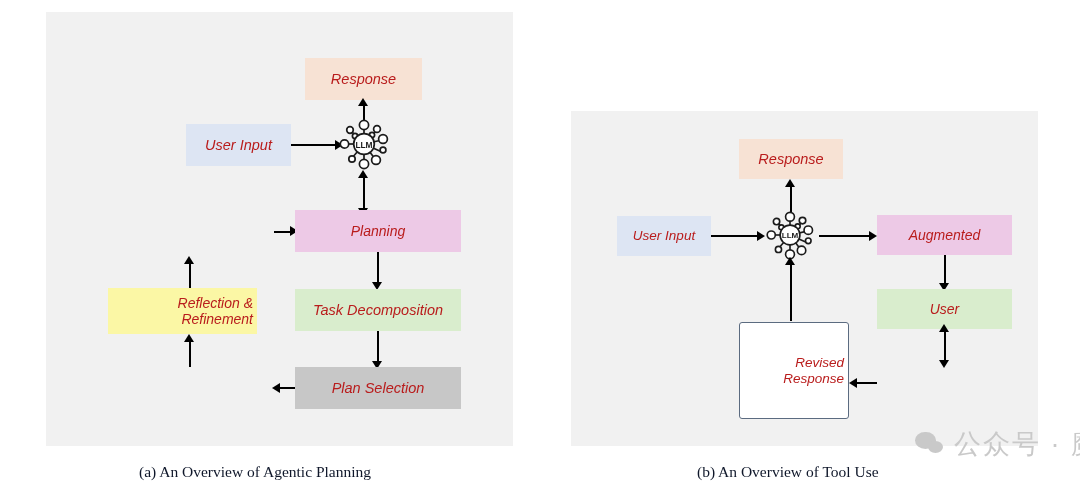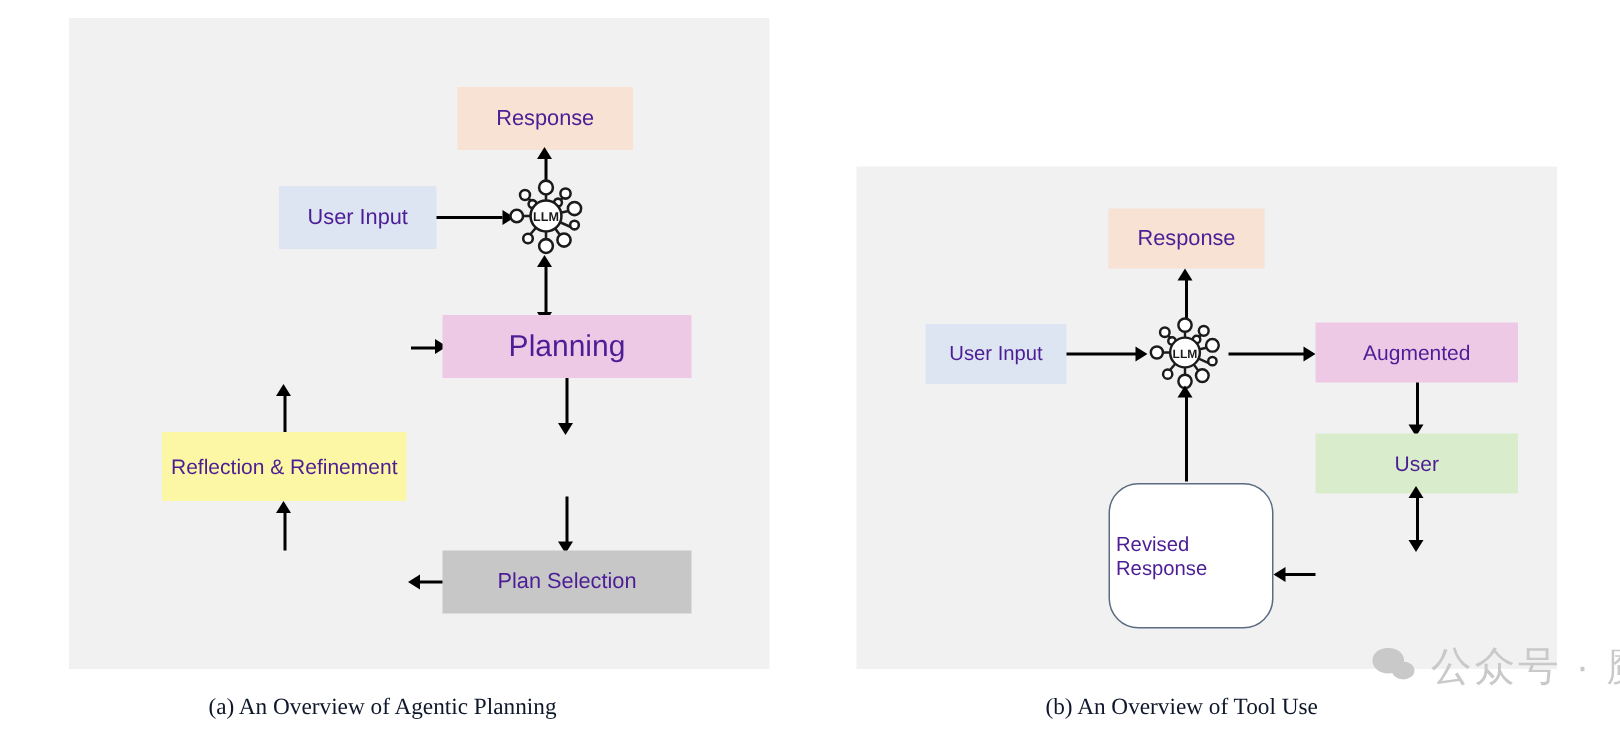--- a/index.html
+++ b/index.html
@@ -3,25 +3,25 @@
 <meta charset="utf-8">
 <style>
   html,body{margin:0;padding:0;background:#ffffff;}
   body{width:1080px;height:491px;position:relative;overflow:hidden;
        font-family:"Liberation Sans",sans-serif;color:#1b1b1b;}
 
   .panel{position:absolute;background:#f1f1f1;}
 
   
   .node{position:absolute;display:flex;align-items:center;justify-content:center;
-        text-align:left;line-height:1.15;box-sizing:border-box;
-        font-family:"Liberation Sans",sans-serif;color:#4c1d95;}
+        text-align:right;line-height:1.15;box-sizing:border-box;
+        font-family:"Liberation Sans",sans-serif;color:#b91c1c;font-style:italic;}
   .node span{display:block;padding:0 4px;}
 
-  .rounded{border:1.6px solid #5b6b80;border-radius:20px;background:#ffffff;}
+  .rounded{border:1.6px solid #5b6b80;border-radius:3px;background:#ffffff;}
 
   
   .ln{position:absolute;background:#000;}
   .v{width:2.4px;}
   .h{height:2.4px;}
   .head{position:absolute;width:0;height:0;}
   .hd-up{border-left:5.5px solid transparent;border-right:5.5px solid transparent;border-bottom:8px solid #000;}
   .hd-dn{border-left:5.5px solid transparent;border-right:5.5px solid transparent;border-top:8px solid #000;}
   .hd-lt{border-top:5.5px solid transparent;border-bottom:5.5px solid transparent;border-right:8px solid #000;}
   .hd-rt{border-top:5.5px solid transparent;border-bottom:5.5px solid transparent;border-left:8px solid #000;}
@@ -91,34 +91,37 @@
   </div>
 
   <div class="ln v" style="left:316.5px;top:164px;width:2.8px;height:34px;"></div>
   <div class="head hd-up" style="left:312px;top:158px;"></div>
   <div class="head hd-dn" style="left:312px;top:196px;"></div>
 
 
   <div class="ln h" style="left:228px;top:218.5px;width:17px;"></div>
   <div class="head hd-rt" style="left:244px;top:214px;"></div>
 
-  <div class="node" style="left:249px;top:198px;width:166px;height:42px;background:#edc9e6;font-size:20px;">
+  <div class="node" style="left:249px;top:198px;width:166px;height:42px;background:#edc9e6;font-size:14px;">
     <span>Planning</span>
   </div>
 
   <div class="ln v" style="left:330.5px;top:240px;height:32px;"></div>
   <div class="head hd-dn" style="left:326px;top:270px;"></div>
 
-  <div class="node" style="left:62px;top:276px;width:163px;height:46px;background:#fbf7a5;font-size:14px;">
+  <div class="node" style="left:62px;top:276px;width:149px;height:46px;background:#fbf7a5;font-size:14px;">
     <span>Reflection &amp; Refinement</span>
   </div>
 
   <div class="ln v" style="left:142.5px;top:250px;height:26px;"></div>
   <div class="head hd-up" style="left:138px;top:244px;"></div>
 
+  <div class="node" style="left:249px;top:277px;width:166px;height:42px;background:#d9edcd;font-size:14.5px;">
+    <span>Task Decomposition</span>
+  </div>
 
   <div class="ln v" style="left:330.5px;top:319px;height:32px;"></div>
   <div class="head hd-dn" style="left:326px;top:349px;"></div>
 
 
   <div class="ln v" style="left:142.5px;top:328px;height:27px;"></div>
   <div class="head hd-up" style="left:138px;top:322px;"></div>
 
   <div class="node" style="left:249px;top:355px;width:166px;height:42px;background:#c7c7c7;font-size:14.5px;">
     <span>Plan Selection</span>

